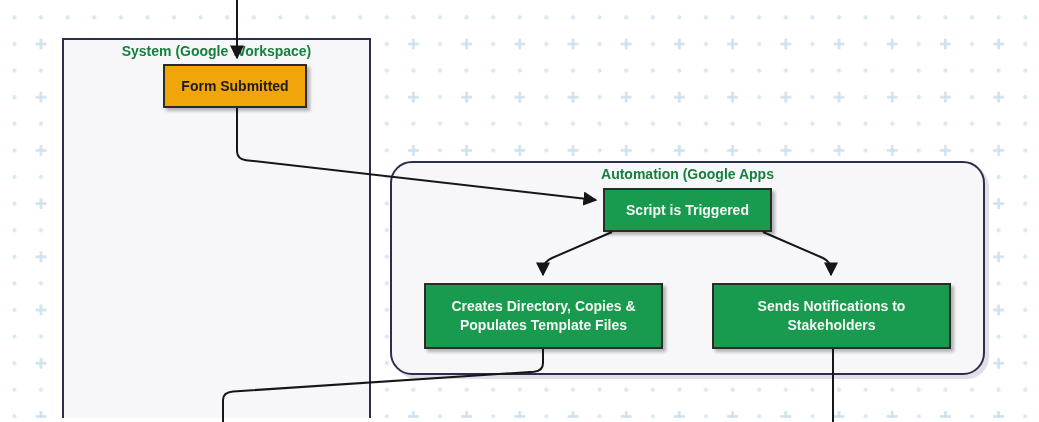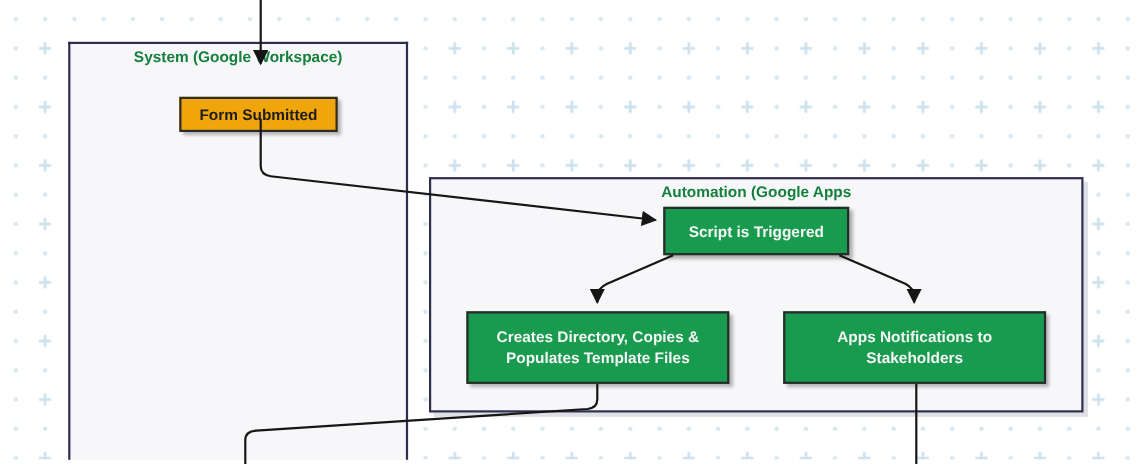--- a/index.html
+++ b/index.html
@@ -12,32 +12,32 @@
   .container-box{
     position:absolute;box-sizing:border-box;z-index:1;
     background:#f7f7f9;border:2px solid #2d2d4e;
     box-shadow:4px 4px 0 rgba(150,150,170,0.30);
   }
   .container-box .container-label{
     position:absolute;top:3px;left:0;right:0;text-align:center;
     font-size:14px;font-weight:700;color:#15803d;
   }
   #container-system{left:62px;top:38px;width:309px;height:384px;border-bottom:none;box-shadow:none;}
-  #container-automation{left:390px;top:161px;width:595px;height:214px;}
+  #container-automation{left:390px;top:161px;width:595px;height:214px;border-radius:22px;}
   .bottom-cut{position:absolute;left:0;top:418px;width:1039px;height:4px;background:#ffffff;z-index:2;}
   .node{
     position:absolute;box-sizing:border-box;z-index:3;
     display:flex;align-items:center;justify-content:center;text-align:center;
     font-size:14px;font-weight:700;line-height:1.35;
     border:2px solid #2b2b2b;padding:4px 10px;
     box-shadow:3px 3px 3px rgba(0,0,0,0.28);
   }
   .node.trigger{background:#f0a50a;color:#1c1c1c;}
   .node.action{background:#189a4f;color:#f4f6f4;}
-  #node-form{left:163px;top:64px;width:144px;height:32px;margin-top:24px;}
+  #node-form{left:163px;top:64px;width:144px;height:44px;}
   #node-script{left:603px;top:188px;width:169px;height:44px;}
   #node-creates{left:424px;top:283px;width:239px;height:66px;}
   #node-sends{left:712px;top:283px;width:239px;height:66px;}
   .edges-layer{position:absolute;left:0;top:0;z-index:4;pointer-events:none;}
 </style>
 </head>
 <body>
 
 <div class="canvas">
 
@@ -71,21 +71,21 @@
 
   <div class="node action" id="node-creates">
     <span>Creates Directory, Copies &amp; Populates Template Files</span>
   </div>
 
   <div class="node action" id="node-script">
     <span>Script is Triggered</span>
   </div>
 
   <div class="node action" id="node-sends">
-    <span>Apps Notifications to Stakeholders</span>
+    <span>Sends Notifications to Stakeholders</span>
   </div>
 
   <svg class="edges-layer" width="1039" height="422">
     <defs>
       <marker id="arrow" viewBox="0 0 10 10" refX="9" refY="5" markerWidth="7" markerHeight="7" orient="auto-start-reverse">
         <path d="M0,0 L10,5 L0,10 z" fill="#161616"></path>
       </marker>
     </defs>
     <g stroke="#161616" stroke-width="2" fill="none" stroke-linejoin="round">
       <path d="M237,-2 L237,58" marker-end="url(#arrow)"></path>

